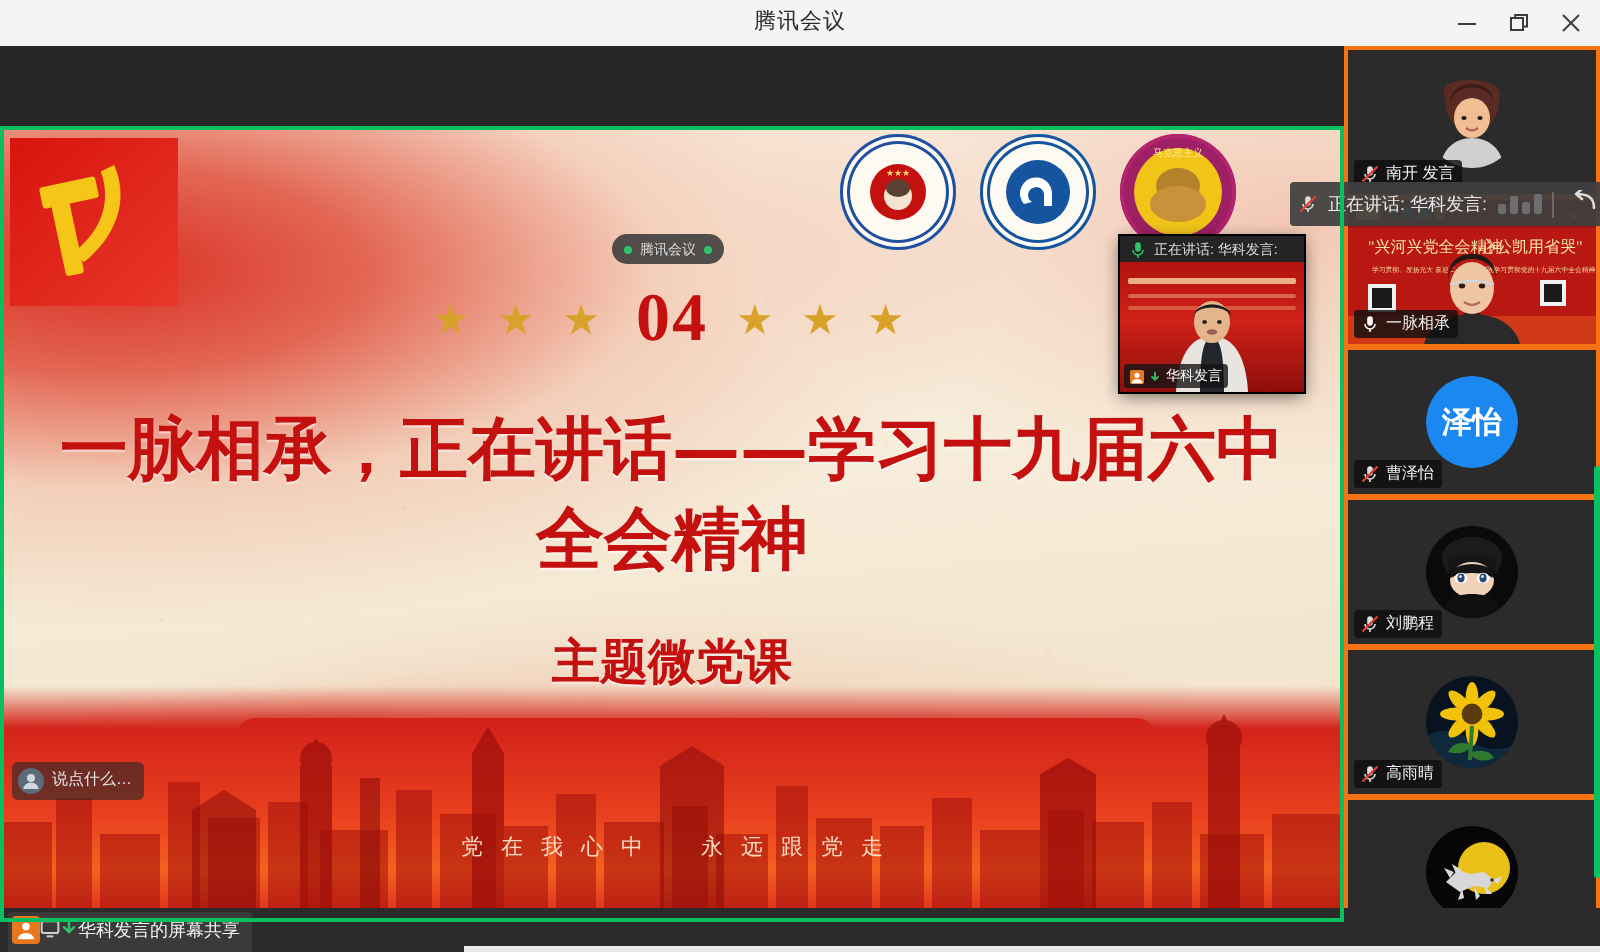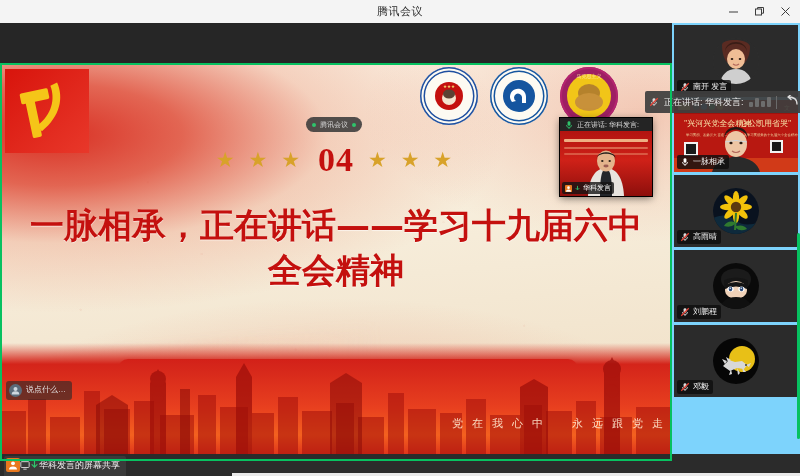--- a/index.html
+++ b/index.html
@@ -69,21 +69,21 @@
     text-shadow:0 1px 1px rgba(255,255,255,.6);}
   .speakerbar{position:absolute;left:118px;top:296px;width:440px;padding:6px 10px 8px;
     background:linear-gradient(180deg,#d21612,#b80f0c);border-radius:10px;color:#fff7ec;text-align:center;
     font-family:"DejaVu Serif","Liberation Serif",serif;font-weight:700;font-size:15px;line-height:1.35;
     box-shadow:0 2px 6px rgba(120,10,5,.35);}
 
   
   .skyline{position:absolute;left:0;right:0;bottom:0;height:118px;overflow:hidden;}
   .skyline .sky{position:absolute;inset:0;background:linear-gradient(180deg,rgba(214,28,20,0) 0%,#d4241a 18%,#e8401f 55%,#f4611f 78%,#d8261a 100%);}
   .skyline svg{position:absolute;left:0;bottom:0;width:100%;height:100%;}
-  .slogan{position:absolute;left:0;right:0;bottom:30px;text-align:right;color:#ffe9cf;
+  .slogan{position:absolute;left:0;right:0;bottom:30px;text-align:center;color:#ffe9cf;
     font-size:11px;letter-spacing:9px;text-indent:9px;font-family:"DejaVu Sans","Liberation Sans",sans-serif;opacity:.92;}
 
   
   .chatov{position:absolute;left:6px;top:318px;display:flex;align-items:flex-start;gap:4px;
     background:rgba(40,40,40,.62);border-radius:3px;padding:3px 6px 3px 3px;}
   .chatov .av{width:13px;height:13px;border-radius:50%;background:#5b6b7a;display:flex;align-items:center;justify-content:center;}
   .chatov .tx{font-size:8px;color:#e6e6e6;white-space:nowrap;}
 
   
   .minibar{position:absolute;left:306px;top:54px;height:15px;display:flex;align-items:center;gap:4px;
@@ -97,21 +97,21 @@
   .pip .hd{position:absolute;left:0;top:0;right:0;height:13px;background:rgba(38,38,38,.92);display:flex;align-items:center;gap:3px;padding:0 4px;}
   .pip .hd .tx{font-size:7px;color:#ddd;white-space:nowrap;overflow:hidden;}
   .pip .body{position:absolute;left:0;top:13px;right:0;bottom:0;overflow:hidden;}
   .pip .redbg{position:absolute;inset:0;background:linear-gradient(180deg,#b21410 0%,#cf2118 45%,#8d0f0c 100%);}
   .pip .redbg .ln{position:absolute;left:4px;right:4px;height:3px;background:rgba(255,225,170,.75);border-radius:1px;}
   .pip .person{position:absolute;left:50%;bottom:0;transform:translateX(-50%);width:46px;height:46px;}
   .pip .nm{position:absolute;left:2px;bottom:2px;display:flex;align-items:center;gap:2px;background:rgba(20,20,20,.8);border-radius:2px;padding:1px 3px;}
   .pip .nm .tx{font-size:7px;color:#fff;white-space:nowrap;}
 
   
-  .sidebar{position:absolute;right:0;top:0;width:128px;height:453px;background:#7dd3fc;overflow:hidden;}
+  .sidebar{position:absolute;right:0;top:0;width:128px;height:453px;background:#f97316;overflow:hidden;}
   .tile{position:relative;width:124px;height:72px;margin:2px 2px 3px 2px;background:#2b2b2b;overflow:hidden;}
   .tile.sel{box-shadow:inset 0 0 0 2px #07c160;}
   .tile .av{position:absolute;left:50%;top:50%;transform:translate(-50%,-50%);width:46px;height:46px;border-radius:50%;overflow:hidden;background:#333;}
   .tile .initials{width:46px;height:46px;border-radius:50%;background:#1b87f0;color:#fff;display:flex;align-items:center;justify-content:center;font-size:15px;font-weight:700;}
   .tile .label{position:absolute;left:3px;bottom:3px;display:flex;align-items:center;gap:3px;background:rgba(15,15,15,.82);border-radius:2px;padding:1px 4px 2px 3px;}
   .tile .label .tx{font-size:8px;color:#f0f0f0;white-space:nowrap;}
   .tile .shot{position:absolute;inset:0;}
 
   
   .mic{width:10px;height:10px;display:block;}
@@ -208,20 +208,21 @@
           </div>
         </div>
 
         <div class="starsrow">
           <span class="stargrp" style="color:#d8a22a;font-size:21px;letter-spacing:4px;">★ ★ ★</span>
           <span class="num">04</span>
           <span class="stargrp" style="color:#d8a22a;font-size:21px;letter-spacing:4px;">★ ★ ★</span>
         </div>
 
         <div class="maintitle">一脉相承，正在讲话——学习十九届六中全会精神</div>
+        <div class="subtitle">主题微党课</div>
         <div class="speakerbar">领学人：南开大学习近平新时代中国特色社会主义思想学生宣讲团 高　原</div>
 
         <div class="skyline">
           <div class="sky"></div>
           <svg viewBox="0 0 672 118" preserveAspectRatio="none">
             <g fill="#a5100b" opacity="0.55">
               <rect x="0" y="68" width="26" height="50"></rect>
                 <rect x="28" y="56" width="18" height="62"></rect>
               <rect x="50" y="74" width="30" height="44"></rect>
                 <rect x="84" y="48" width="16" height="70"></rect>
@@ -383,20 +384,64 @@
         <div class="label">
           <svg class="mic" viewBox="0 0 12 12">
             <rect x="4.3" y="1.4" width="3.4" height="5.6" rx="1.7" fill="#ffffff"></rect>
             <path d="M3 6 A3 3 0 0 0 9 6" fill="none" stroke="#ffffff" stroke-width="1"></path>
             <line x1="6" y1="9" x2="6" y2="10.8" stroke="#ffffff" stroke-width="1"></line>
           </svg>
           <span class="tx">一脉相承</span>
         </div>
       </div>
 
+      <div class="tile">
+        <div class="av">
+          <div class="initials">泽怡</div>
+        </div>
+        <div class="label">
+          <svg class="mic" viewBox="0 0 12 12">
+            <rect x="4.3" y="1.4" width="3.4" height="5.6" rx="1.7" fill="#dcdcdc"></rect>
+            <path d="M3 6 A3 3 0 0 0 9 6" fill="none" stroke="#dcdcdc" stroke-width="1"></path>
+            <line x1="6" y1="9" x2="6" y2="10.8" stroke="#dcdcdc" stroke-width="1"></line>
+            <line x1="1.5" y1="10.5" x2="10.5" y2="1.5" stroke="#e64034" stroke-width="1.4"></line>
+          </svg>
+          <span class="tx">曹泽怡</span>
+        </div>
+      </div>
+
+      <div class="tile">
+        <div class="av">
+          <svg width="46" height="46" viewBox="0 0 46 46">
+            <rect width="46" height="46" fill="#0a0a0a"></rect>
+            <path d="M8 16 C8 2 38 2 38 16 C38 22 34 24 34 24 L12 24 C12 24 8 22 8 16 Z" fill="#1b1b1b"></path>
+            <path d="M11 17 Q23 12 35 17 L35 24 L11 24 Z" fill="#151515"></path>
+            <ellipse cx="23" cy="27" rx="11" ry="9" fill="#f0d2b8"></ellipse>
+            <path d="M12 22 Q23 16 34 22 L34 26 Q23 21 12 26 Z" fill="#141414"></path>
+            <g>
+              <ellipse cx="17.5" cy="26" rx="3.2" ry="2.6" fill="#fff"></ellipse>
+              <ellipse cx="28.5" cy="26" rx="3.2" ry="2.6" fill="#fff"></ellipse>
+              <ellipse cx="17.5" cy="26" rx="1.8" ry="2.2" fill="#2a4a7a"></ellipse>
+              <ellipse cx="28.5" cy="26" rx="1.8" ry="2.2" fill="#2a4a7a"></ellipse>
+              <circle cx="17.2" cy="25.3" r="0.7" fill="#fff"></circle>
+              <circle cx="28.2" cy="25.3" r="0.7" fill="#fff"></circle>
+            </g>
+            <path d="M23 34 C33 34 38 39 39 46 L7 46 C8 39 13 34 23 34 Z" fill="#101010"></path>
+          </svg>
+        </div>
+        <div class="label">
+          <svg class="mic" viewBox="0 0 12 12">
+            <rect x="4.3" y="1.4" width="3.4" height="5.6" rx="1.7" fill="#dcdcdc"></rect>
+            <path d="M3 6 A3 3 0 0 0 9 6" fill="none" stroke="#dcdcdc" stroke-width="1"></path>
+            <line x1="6" y1="9" x2="6" y2="10.8" stroke="#dcdcdc" stroke-width="1"></line>
+            <line x1="1.5" y1="10.5" x2="10.5" y2="1.5" stroke="#e64034" stroke-width="1.4"></line>
+          </svg>
+          <span class="tx">刘鹏程</span>
+        </div>
+      </div>
 
       <div class="tile">
         <div class="av">
           <svg width="46" height="46" viewBox="0 0 46 46">
             <rect width="46" height="46" fill="#09121f"></rect>
             <path d="M0 30 Q12 24 22 32 Q32 40 46 34 L46 46 L0 46 Z" fill="#0e2a3c"></path>
             <g transform="translate(23,19)">
               <g fill="#f2c20a">
                 <ellipse rx="3.2" ry="8" cy="-8"></ellipse>
                   <ellipse rx="3.2" ry="8" cy="8"></ellipse>
@@ -415,50 +460,20 @@
           </svg>
         </div>
         <div class="label">
           <svg class="mic" viewBox="0 0 12 12">
             <rect x="4.3" y="1.4" width="3.4" height="5.6" rx="1.7" fill="#dcdcdc"></rect>
             <path d="M3 6 A3 3 0 0 0 9 6" fill="none" stroke="#dcdcdc" stroke-width="1"></path>
             <line x1="6" y1="9" x2="6" y2="10.8" stroke="#dcdcdc" stroke-width="1"></line>
             <line x1="1.5" y1="10.5" x2="10.5" y2="1.5" stroke="#e64034" stroke-width="1.4"></line>
           </svg>
           <span class="tx">高雨晴</span>
-        </div>
-      </div>
-
-      <div class="tile">
-        <div class="av">
-          <svg width="46" height="46" viewBox="0 0 46 46">
-            <rect width="46" height="46" fill="#0a0a0a"></rect>
-            <path d="M8 16 C8 2 38 2 38 16 C38 22 34 24 34 24 L12 24 C12 24 8 22 8 16 Z" fill="#1b1b1b"></path>
-            <path d="M11 17 Q23 12 35 17 L35 24 L11 24 Z" fill="#151515"></path>
-            <ellipse cx="23" cy="27" rx="11" ry="9" fill="#f0d2b8"></ellipse>
-            <path d="M12 22 Q23 16 34 22 L34 26 Q23 21 12 26 Z" fill="#141414"></path>
-            <g>
-              <ellipse cx="17.5" cy="26" rx="3.2" ry="2.6" fill="#fff"></ellipse>
-              <ellipse cx="28.5" cy="26" rx="3.2" ry="2.6" fill="#fff"></ellipse>
-              <ellipse cx="17.5" cy="26" rx="1.8" ry="2.2" fill="#2a4a7a"></ellipse>
-              <ellipse cx="28.5" cy="26" rx="1.8" ry="2.2" fill="#2a4a7a"></ellipse>
-              <circle cx="17.2" cy="25.3" r="0.7" fill="#fff"></circle>
-              <circle cx="28.2" cy="25.3" r="0.7" fill="#fff"></circle>
-            </g>
-            <path d="M23 34 C33 34 38 39 39 46 L7 46 C8 39 13 34 23 34 Z" fill="#101010"></path>
-          </svg>
-        </div>
-        <div class="label">
-          <svg class="mic" viewBox="0 0 12 12">
-            <rect x="4.3" y="1.4" width="3.4" height="5.6" rx="1.7" fill="#dcdcdc"></rect>
-            <path d="M3 6 A3 3 0 0 0 9 6" fill="none" stroke="#dcdcdc" stroke-width="1"></path>
-            <line x1="6" y1="9" x2="6" y2="10.8" stroke="#dcdcdc" stroke-width="1"></line>
-            <line x1="1.5" y1="10.5" x2="10.5" y2="1.5" stroke="#e64034" stroke-width="1.4"></line>
-          </svg>
-          <span class="tx">刘鹏程</span>
         </div>
       </div>
 
       <div class="tile">
         <div class="av">
           <svg width="46" height="46" viewBox="0 0 46 46">
             <rect width="46" height="46" fill="#060606"></rect>
             <circle cx="29" cy="21" r="13" fill="#e8c017"></circle>
             <path d="M29 8 A13 13 0 0 0 29 34 A13 13 0 0 1 29 8 Z" fill="#f0d24a" opacity=".4"></path>
             <g fill="#d8d8d8">

